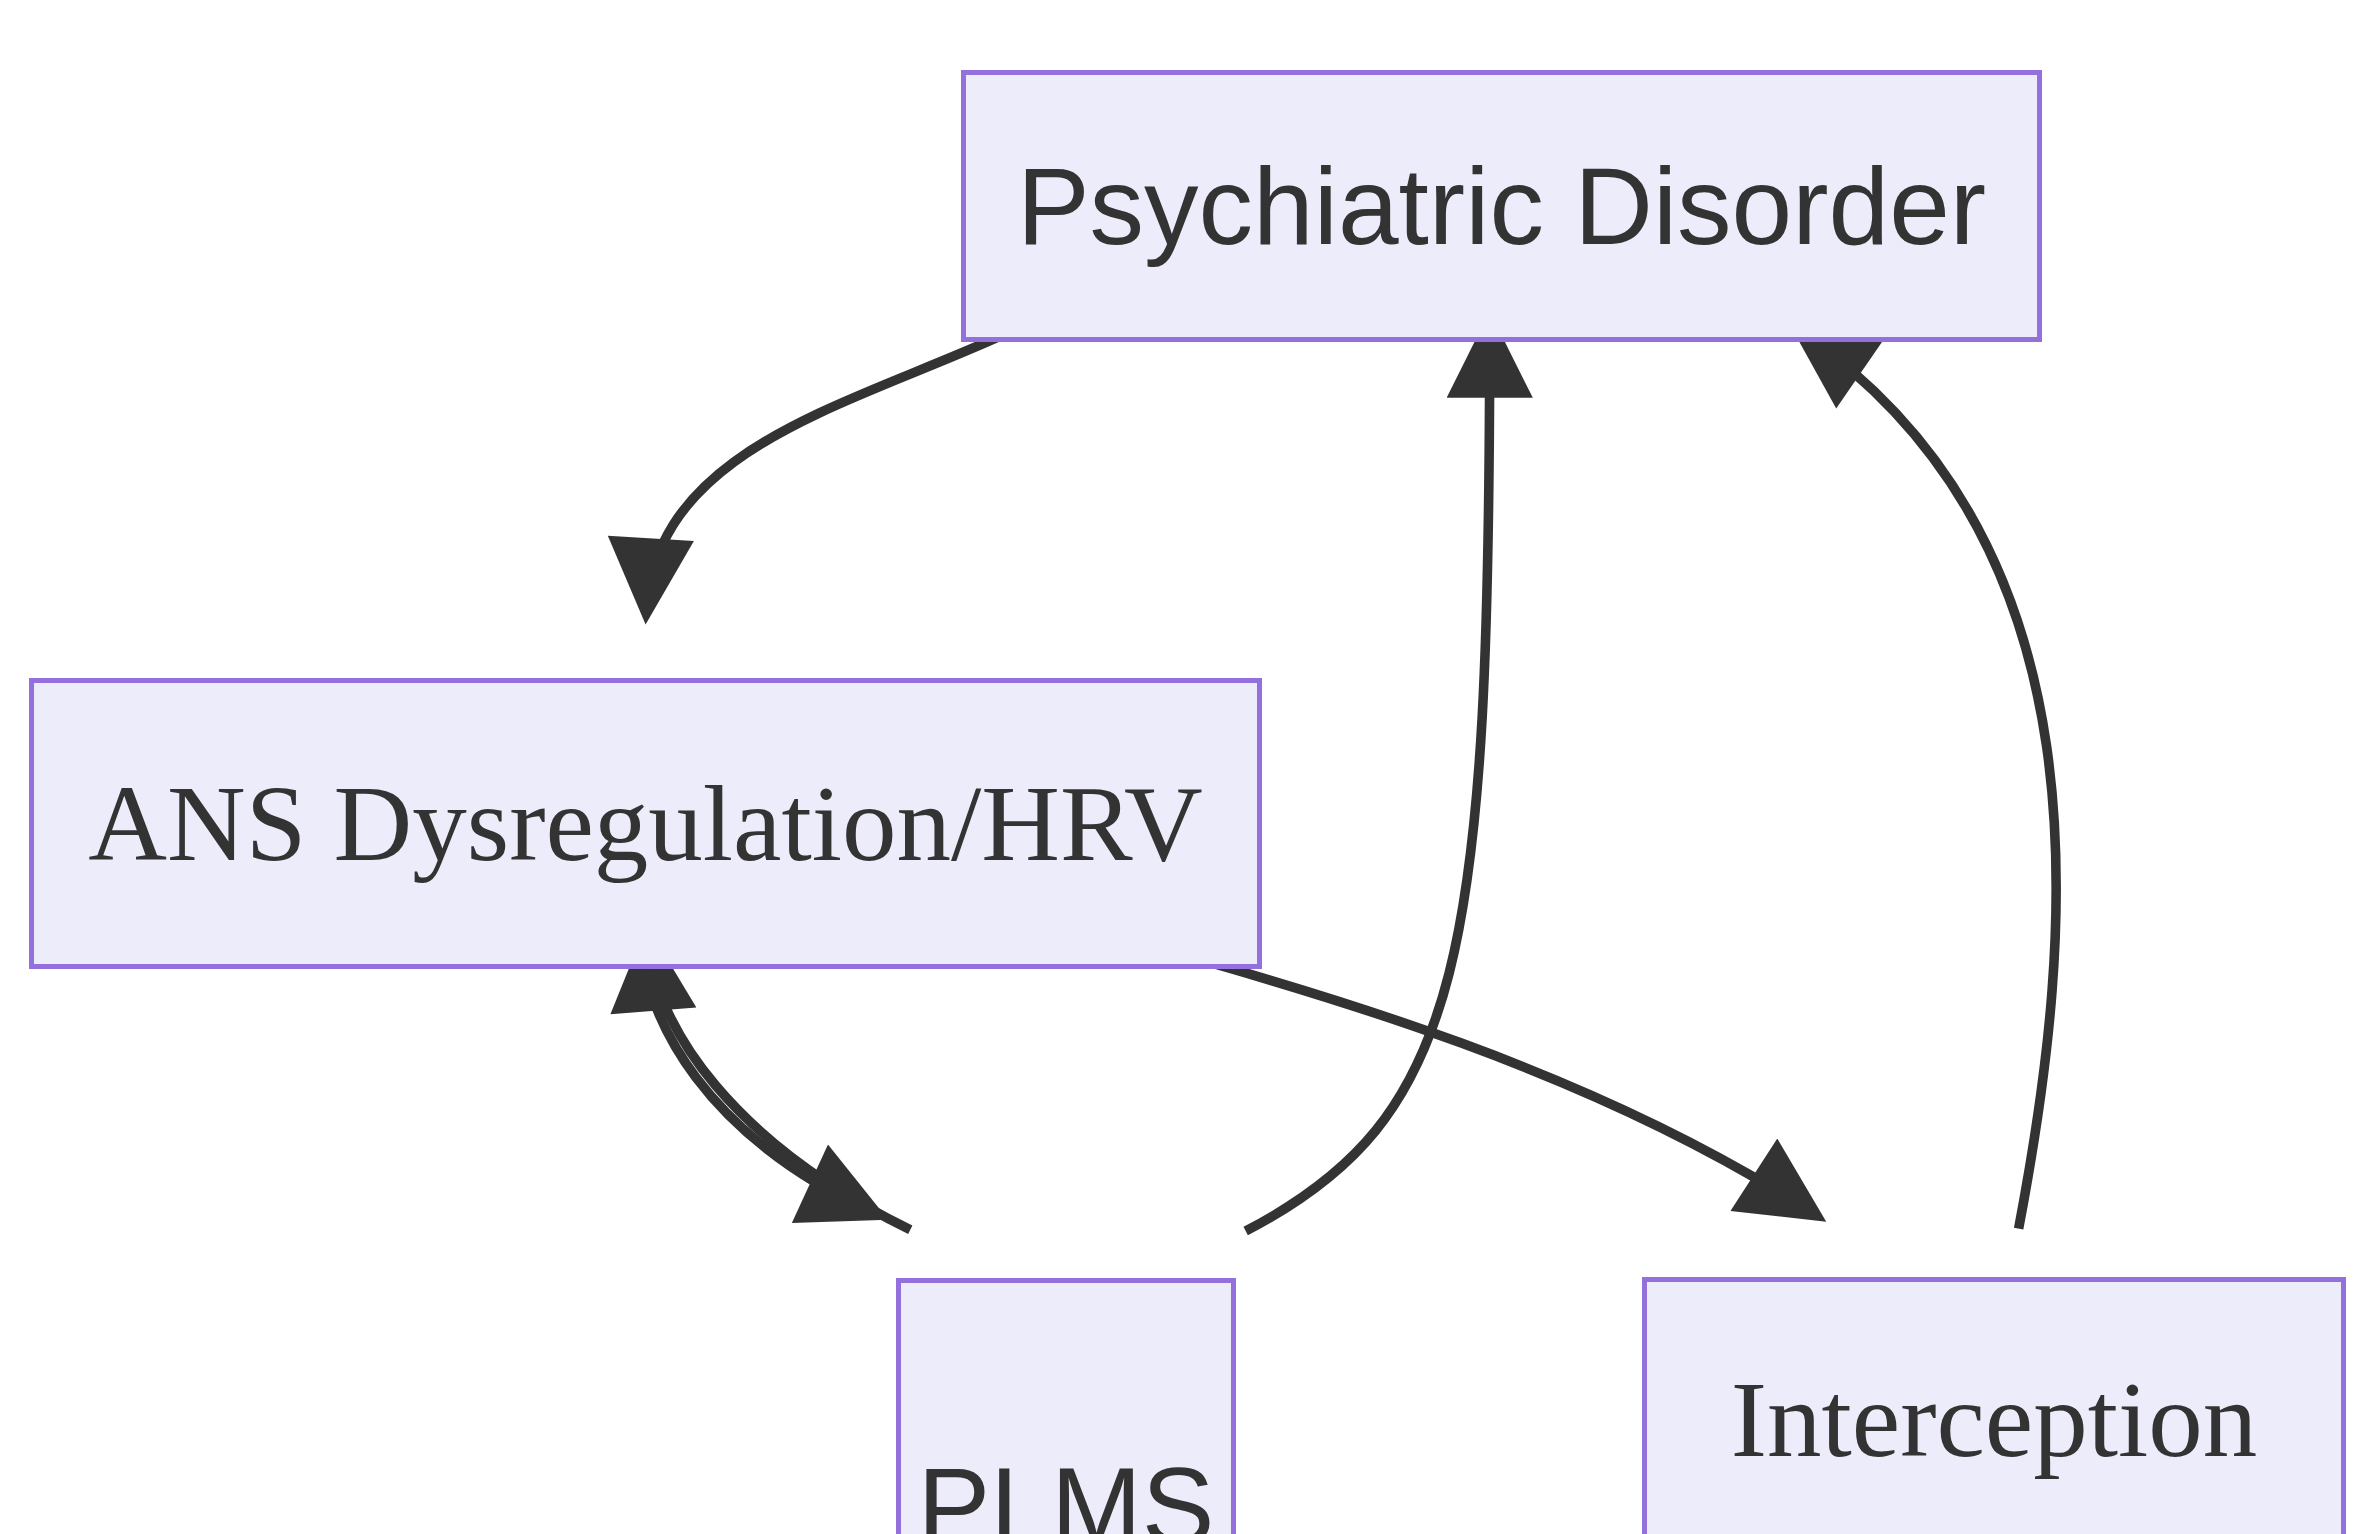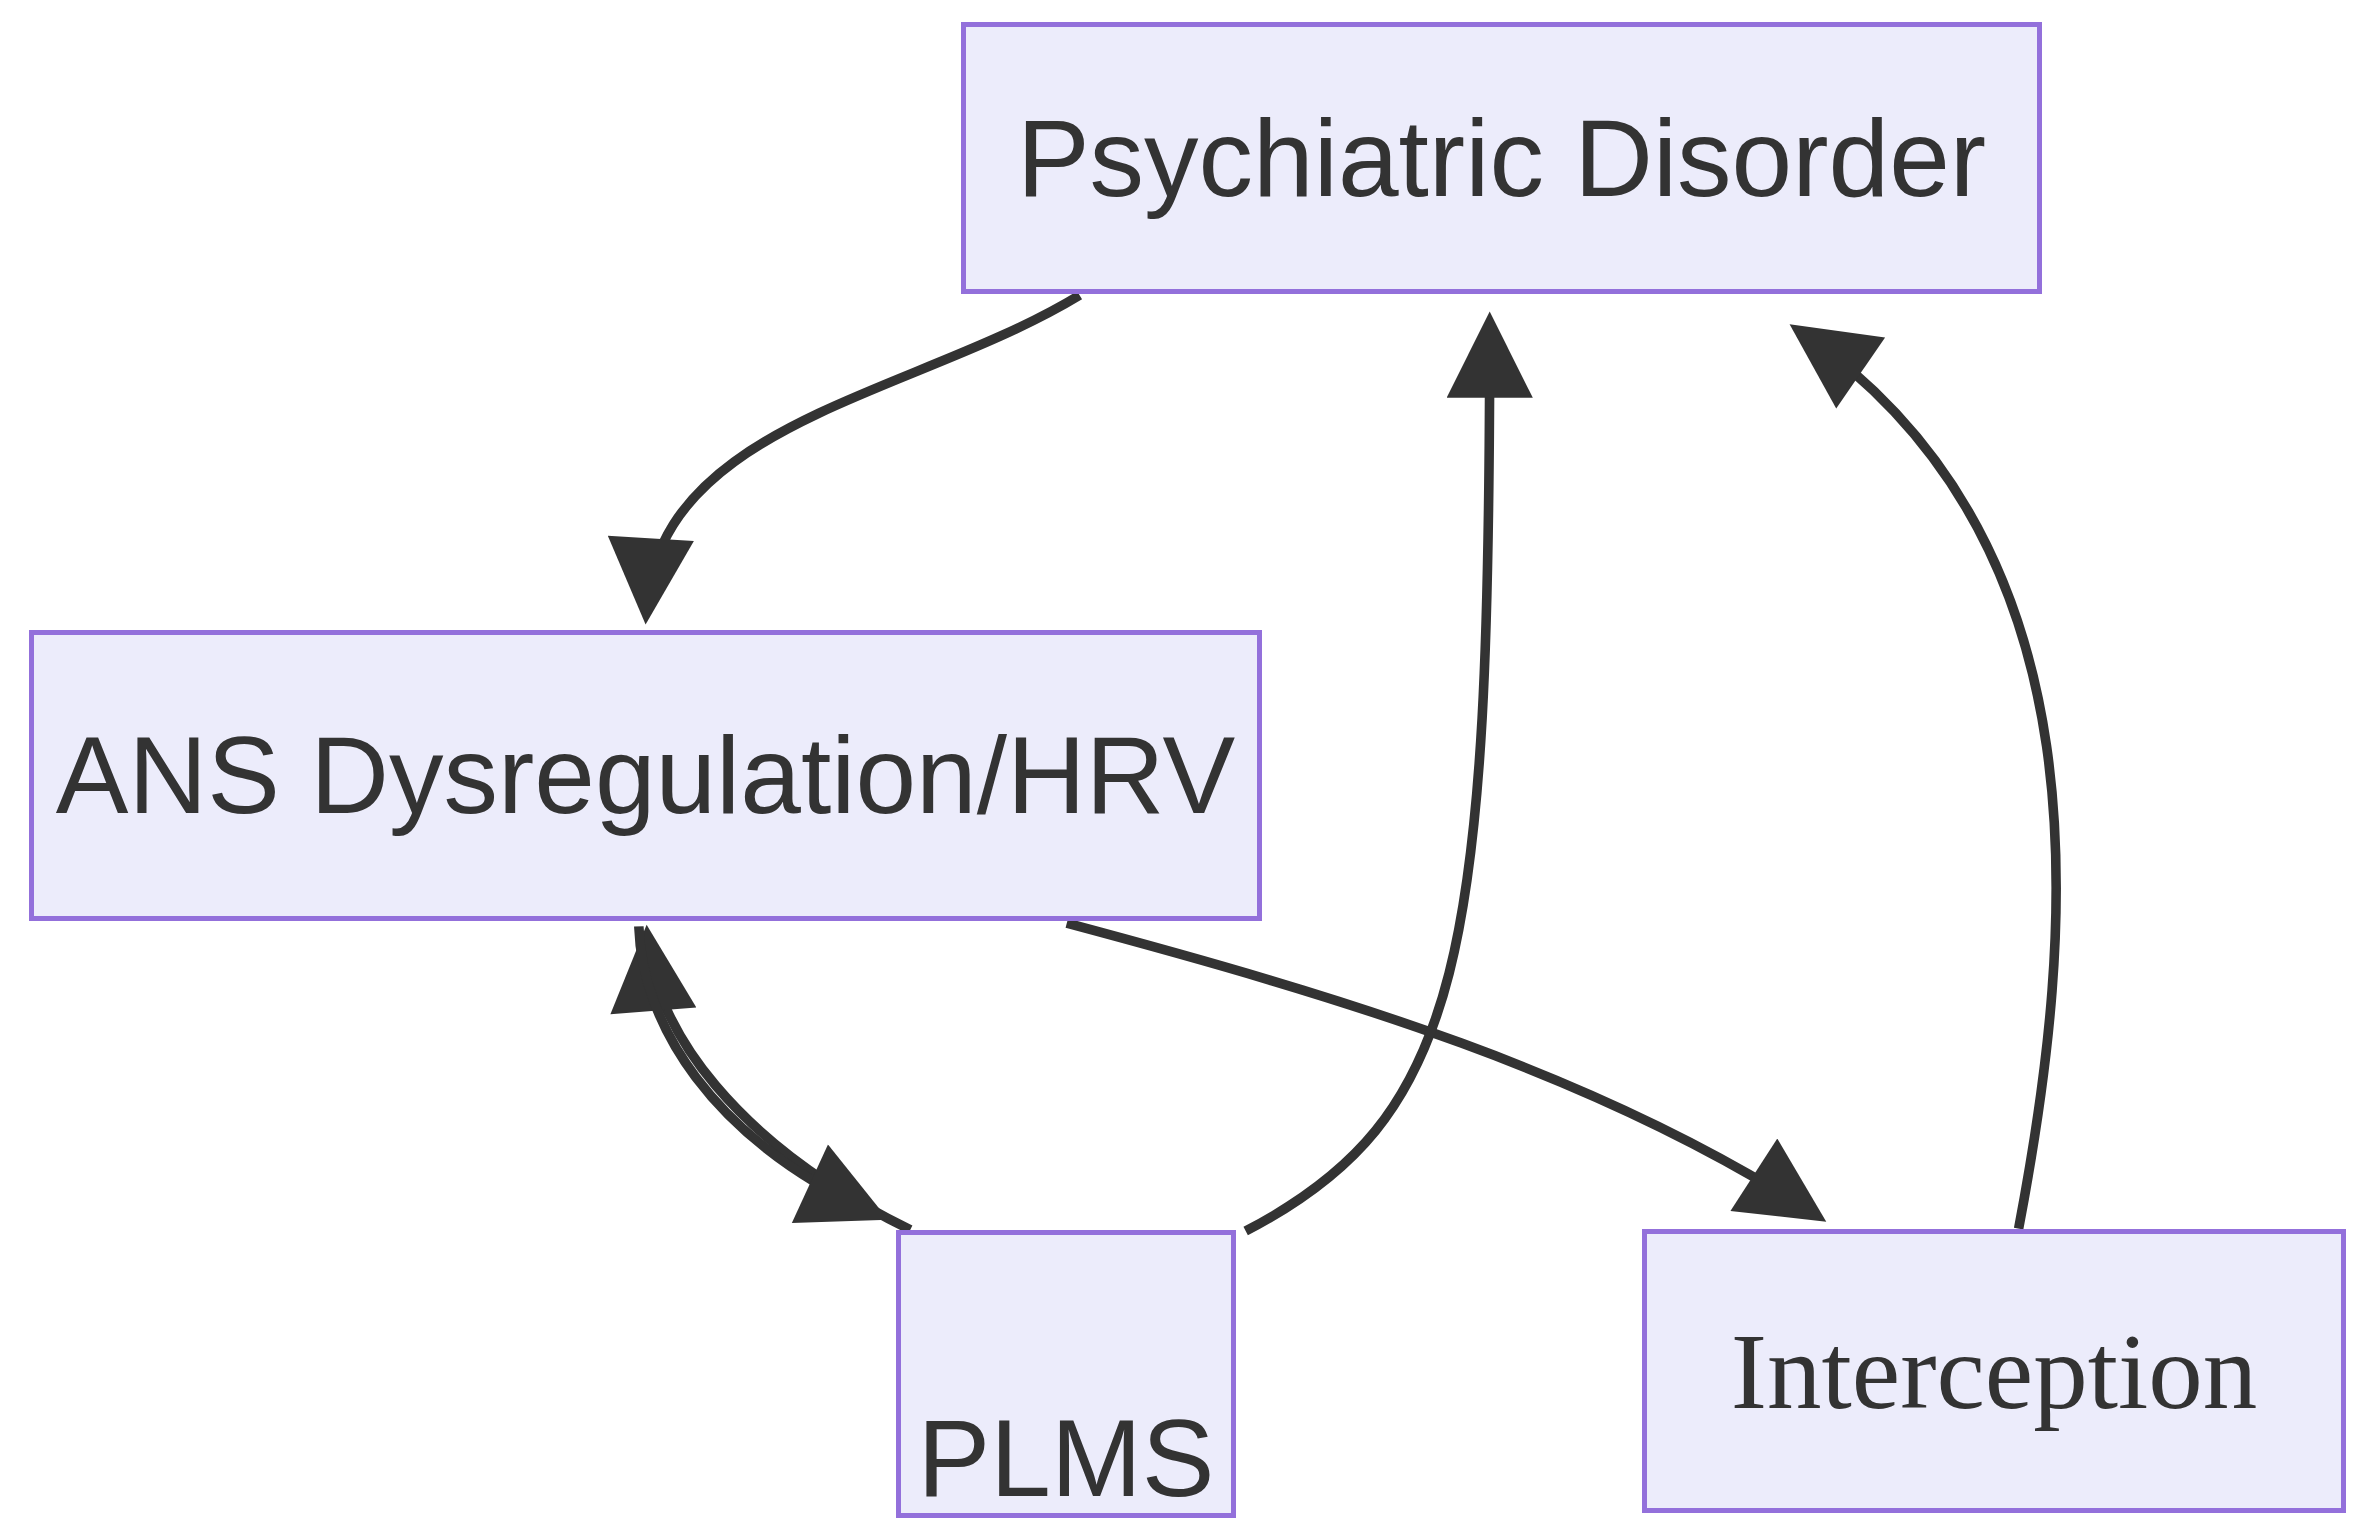--- a/index.html
+++ b/index.html
@@ -19,20 +19,21 @@
     overflow:hidden;
   }
   .node{
     position:absolute;
     box-sizing:border-box;
     background:var(--node-fill);
     border:5.8px solid var(--node-border);
     display:flex;
     align-items:center;
     justify-content:center;
+    margin-top:48px;
   }
   .node .label{
     font-size:109px;
     line-height:1;
     color:var(--text-color);
     white-space:nowrap;
     text-align:center;
   }
   .edges{
     position:absolute;
@@ -73,21 +74,21 @@
 
     <path class="edge" marker-end="url(#arrow)" d="M 1950 1927 C 2290 1750, 2332 1500, 2332 510"></path>
 
     <path class="edge" marker-end="url(#arrow)" d="M 3160 1923 C 3250 1450, 3300 850, 2820 520"></path>
   </svg>
 
   <div class="node" style="left:961px; top:22.4px; width:1081px; height:272px;">
     <span class="label">Psychiatric Disorder</span>
   </div>
 
-  <div class="node" style="left:29px; top:630px; width:1233px; height:291px;">
+  <div class="node" style="left:29px; top:630px; width:1233px; height:291px;font-family:Liberation Serif, serif;">
     <span class="label">ANS Dysregulation/HRV</span>
   </div>
 
   <div class="node" style="left:896px; top:1230px; width:340px; height:288px;align-items:flex-end;">
     <span class="label">PLMS</span>
   </div>
 
   <div class="node" style="left:1642px; top:1229px; width:704px; height:284px;font-family:Liberation Serif, serif;">
     <span class="label">Interception</span>
   </div>

